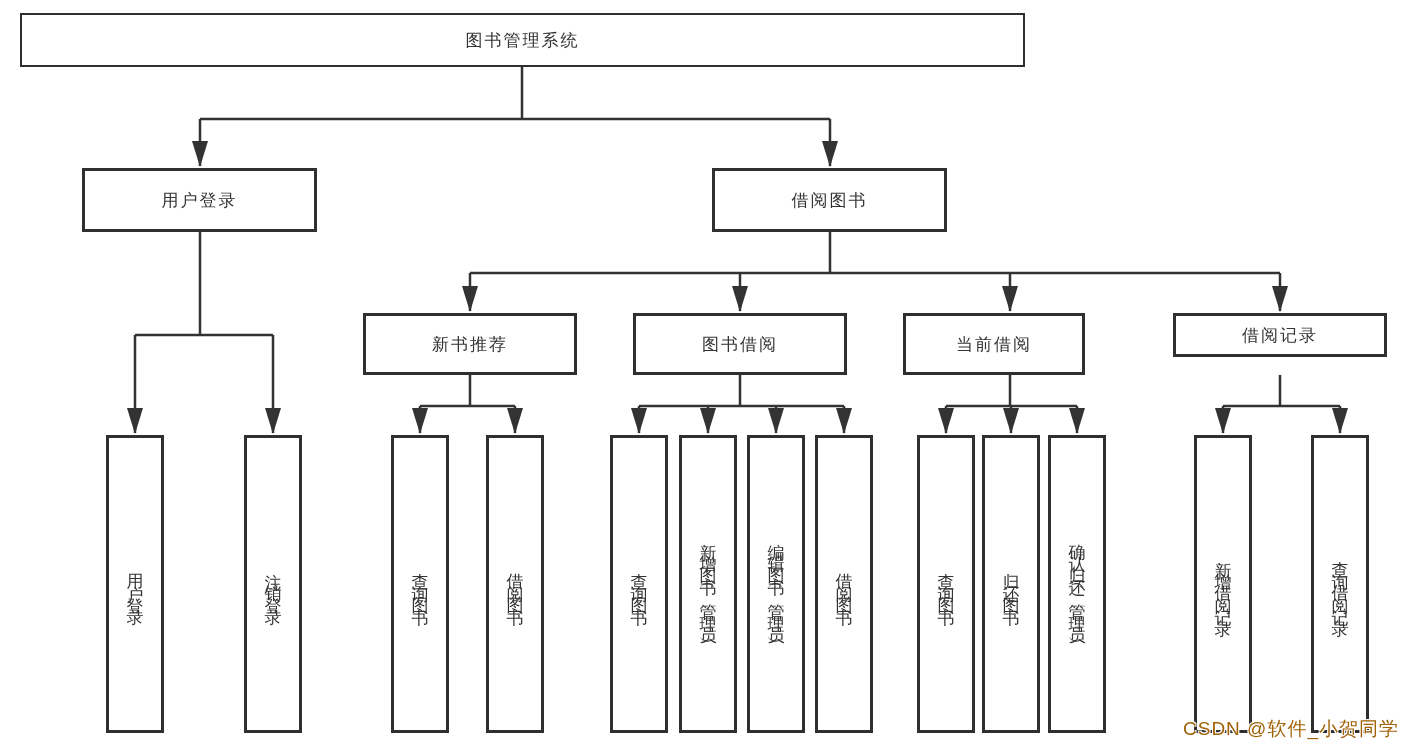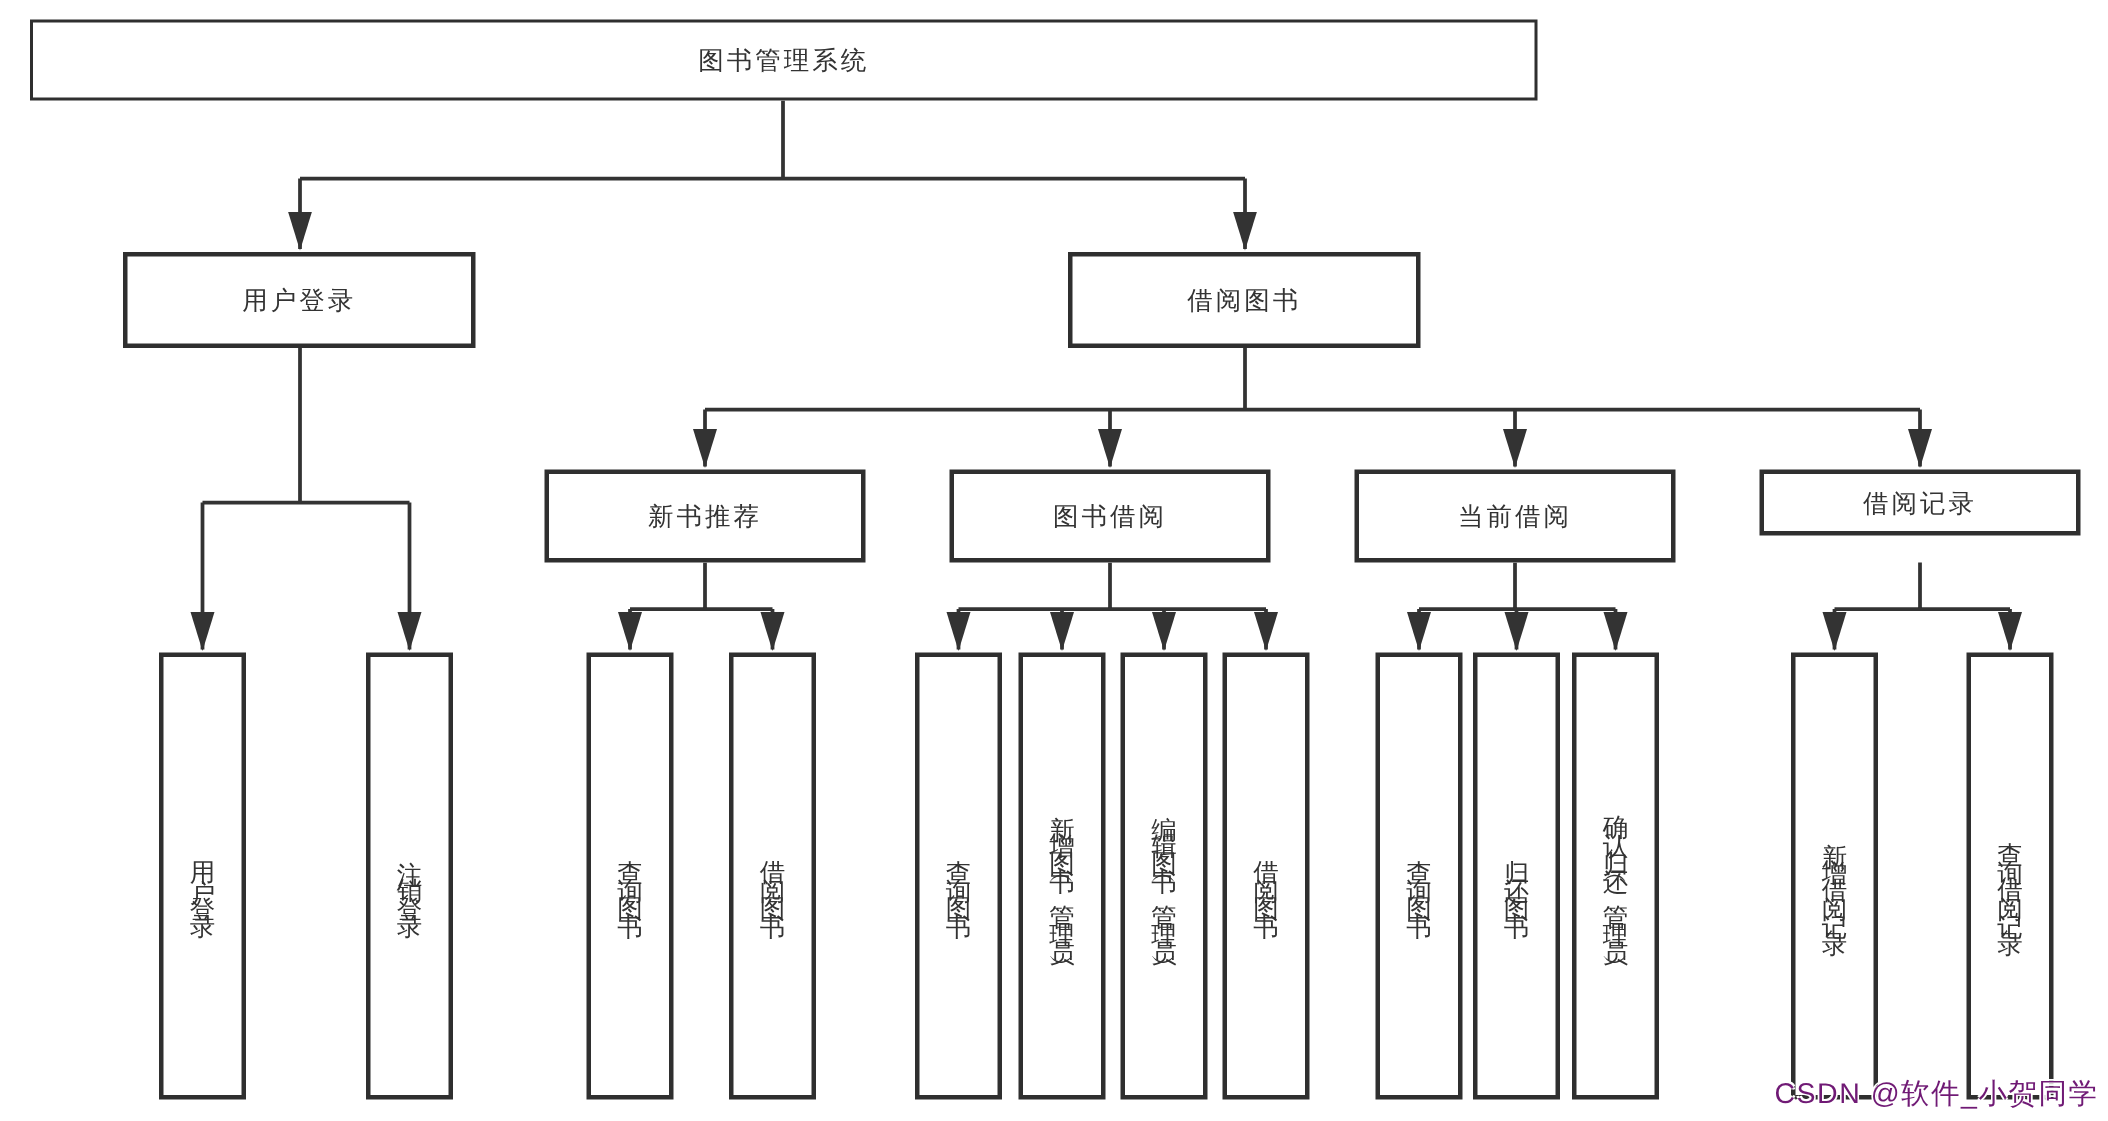--- a/index.html
+++ b/index.html
@@ -31,21 +31,21 @@
     text-orientation: mixed;
     letter-spacing: 12px;
     line-height: 1;
     white-space: normal;
   }
   .watermark {
     position: absolute;
     left: 1183px;
     top: 716px;
     font-size: 19px;
-    color: #701a75;
+    color: #a16207;
     letter-spacing: 1px;
     white-space: nowrap;
     text-shadow: -1px -1px 0 #fff, 1px -1px 0 #fff, -1px 1px 0 #fff, 1px 1px 0 #fff;
   }
 </style>
 </head>
 <body>
 
 <div id="canvas">
 
@@ -95,21 +95,21 @@
     </g>
   </svg>
 
   <div class="box root" style="left:20px;top:13px;width:1005px;height:54px">图书管理系统</div>
 
   <div class="box" style="left:82px;top:168px;width:235px;height:64px">用户登录</div>
   <div class="box" style="left:712px;top:168px;width:235px;height:64px">借阅图书</div>
 
   <div class="box" style="left:633px;top:313px;width:214px;height:62px">图书借阅</div>
   <div class="box" style="left:363px;top:313px;width:214px;height:62px">新书推荐</div>
-  <div class="box" style="left:903px;top:313px;width:214px;height:62px">当前借阅</div>
+  <div class="box" style="left:903px;top:313px;width:182px;height:62px">当前借阅</div>
   <div class="box" style="left:1173px;top:313px;width:214px;height:44px">借阅记录</div>
 
   <div class="box vbox" style="left:106px;top:435px;width:58px;height:298px">用户登录</div>
   <div class="box vbox" style="left:244px;top:435px;width:58px;height:298px">注销登录</div>
 
   <div class="box vbox" style="left:391px;top:435px;width:58px;height:298px">查询图书</div>
   <div class="box vbox" style="left:486px;top:435px;width:58px;height:298px">借阅图书</div>
 
   <div class="box vbox" style="left:610px;top:435px;width:58px;height:298px">查询图书</div>
   <div class="box vbox" style="left:679px;top:435px;width:58px;height:298px">新增图书（管理员）</div>

